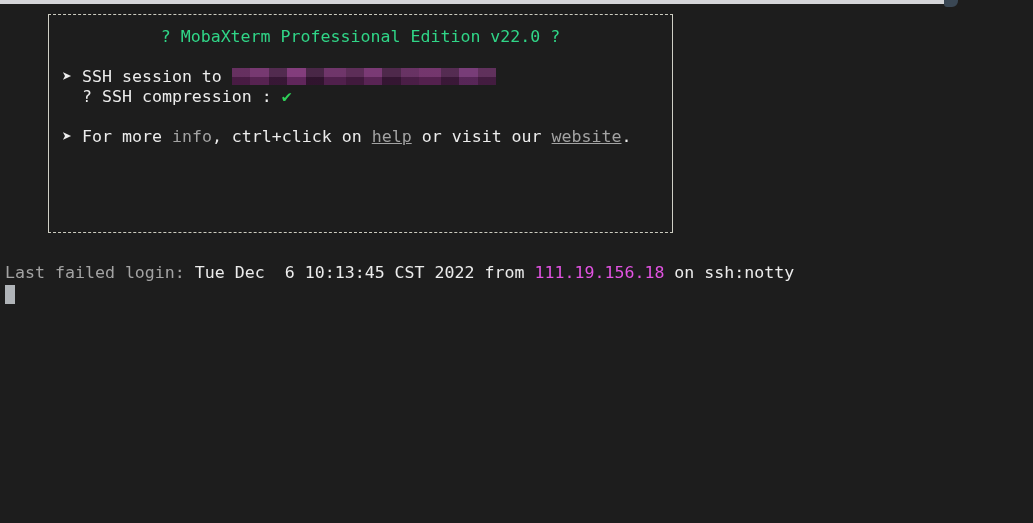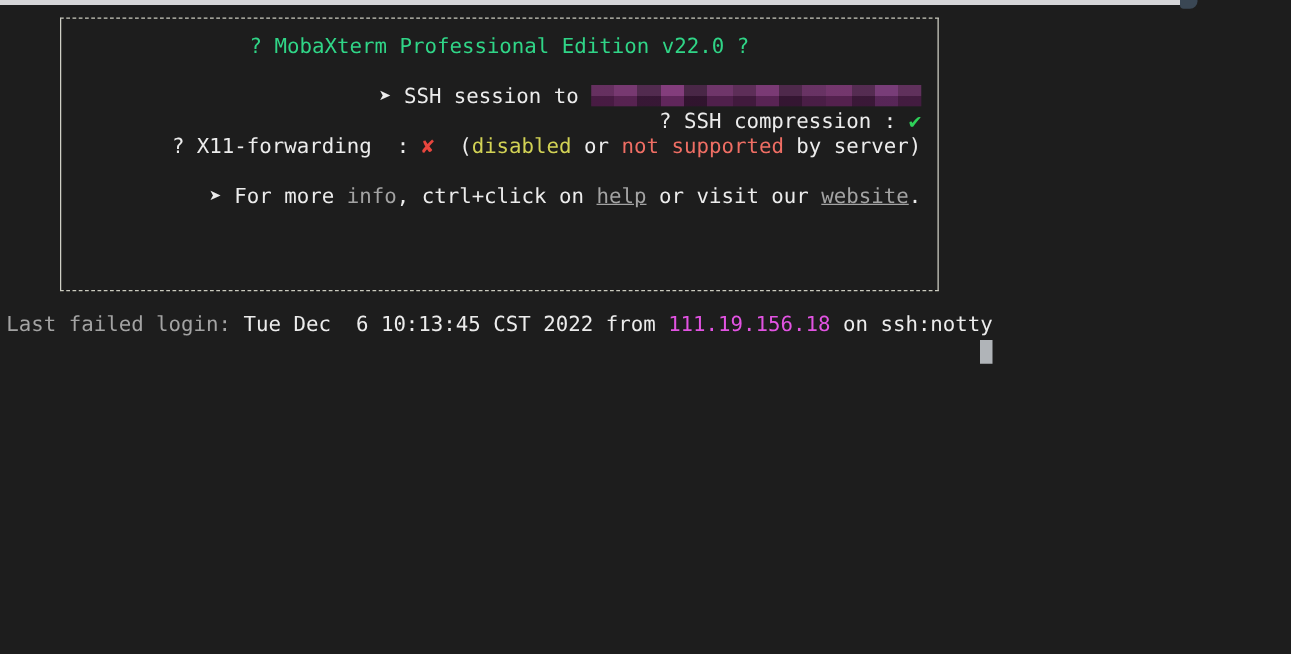--- a/index.html
+++ b/index.html
@@ -2,68 +2,67 @@
 <html><head>
 <meta charset="utf-8">
 <style>
   html,body{margin:0;padding:0;}
   body{
     width:1033px;height:523px;overflow:hidden;position:relative;
     background:#1d1d1d;
     font-family:"DejaVu Sans Mono","Liberation Mono",monospace;
     font-size:16.6px;line-height:20px;color:#ececec;
   }
-  .line{white-space:pre;height:20px;text-align:right;}
+  .line{white-space:pre;height:20px;}
   .c-green{color:#30d587;}
   .c-chk{color:#2ed058;}
   .c-yellow{color:#d2d255;}
   .c-cyan{color:#a3a3a3;}
   .c-magenta{color:#e253e2;}
   .c-red{color:#ef6e64;}
   .c-xred{color:#e8463e;}
   .u{text-decoration:underline;cursor:pointer;}
   
   .top-strip{position:absolute;top:0;left:0;width:956px;height:4px;background:#d5d5d8;}
   .strip-cap{position:absolute;top:0;left:944px;width:14px;height:7px;background:#3a4754;border-radius:0 0 6px 3px;}
   
   .banner-box{
-    position:absolute;left:48px;top:14px;width:703px;height:219px;box-sizing:border-box;
+    position:absolute;left:48px;top:14px;width:625px;height:219px;box-sizing:border-box;
     border:1px solid #cfcfc5;border-top:1px dashed #cbcbbf;border-bottom:1px dashed #cbcbbf;
     padding:12px 13px 0 13px;background:#1d1d1d;
   }
   .center{text-align:center;}
   
   .redact{
     display:inline-block;width:264px;height:17px;vertical-align:text-bottom;margin-bottom:1px;
     background:
       linear-gradient(0deg, rgba(0,0,0,0.22) 0 46%, rgba(255,255,255,0.06) 46% 100%),
       linear-gradient(90deg,
         #5c2356 0 7%, #6f2d68 7% 14%, #471e44 14% 21%, #7b3174 21% 28%,
         #3e1a3b 28% 35%, #662961 35% 43%, #53214e 43% 50%, #722e6c 50% 57%,
         #431c40 57% 64%, #5f265a 64% 71%, #6b2a64 71% 79%, #4a1f47 79% 86%,
         #703170 86% 93%, #562452 93% 100%);
   }
-  .term-body{position:absolute;left:5px;top:250px;}
+  .term-body{position:absolute;left:5px;top:263px;}
   .cursor{
     display:inline-block;width:10px;height:19px;background:#b0b4b8;
     vertical-align:text-bottom;margin-bottom:-2px;
   }
 </style>
 </head>
 <body>
 
 <div class="top-strip"></div>
 <div class="strip-cap"></div>
 
 <div class="banner-box">
   <div class="line center c-green">? MobaXterm Professional Edition v22.0 ?</div>
   <div class="line"> </div>
   <div class="line"><span>➤</span><span> SSH session to </span><span class="redact"></span></div>
   <div class="line"><span>  ? SSH compression : </span><span class="c-chk">✔</span></div>
-  <div class="line"><span>  ? X11-forwarding  : </span><span class="c-xred">✘</span><span>  (</span><span class="c-yellow">disabled</span><span> or </span><span class="c-red">not supported</span><span> by server)</span></div>
   <div class="line"> </div>
   <div class="line"><span>➤</span><span> For more </span><span class="c-cyan">info</span><span>, ctrl+click on </span><span class="c-cyan u">help</span><span> or visit our </span><span class="c-cyan u">website</span><span>.</span></div>
 </div>
 
 <div class="term-body">
   <div class="line"><span class="c-cyan">Last failed login:</span><span> Tue Dec  6 10:13:45 CST 2022 from </span><span class="c-magenta">111.19.156.18</span><span> on ssh:notty</span></div>
   <div class="line"><span class="cursor"></span></div>
 </div>
 
 </body></html>

